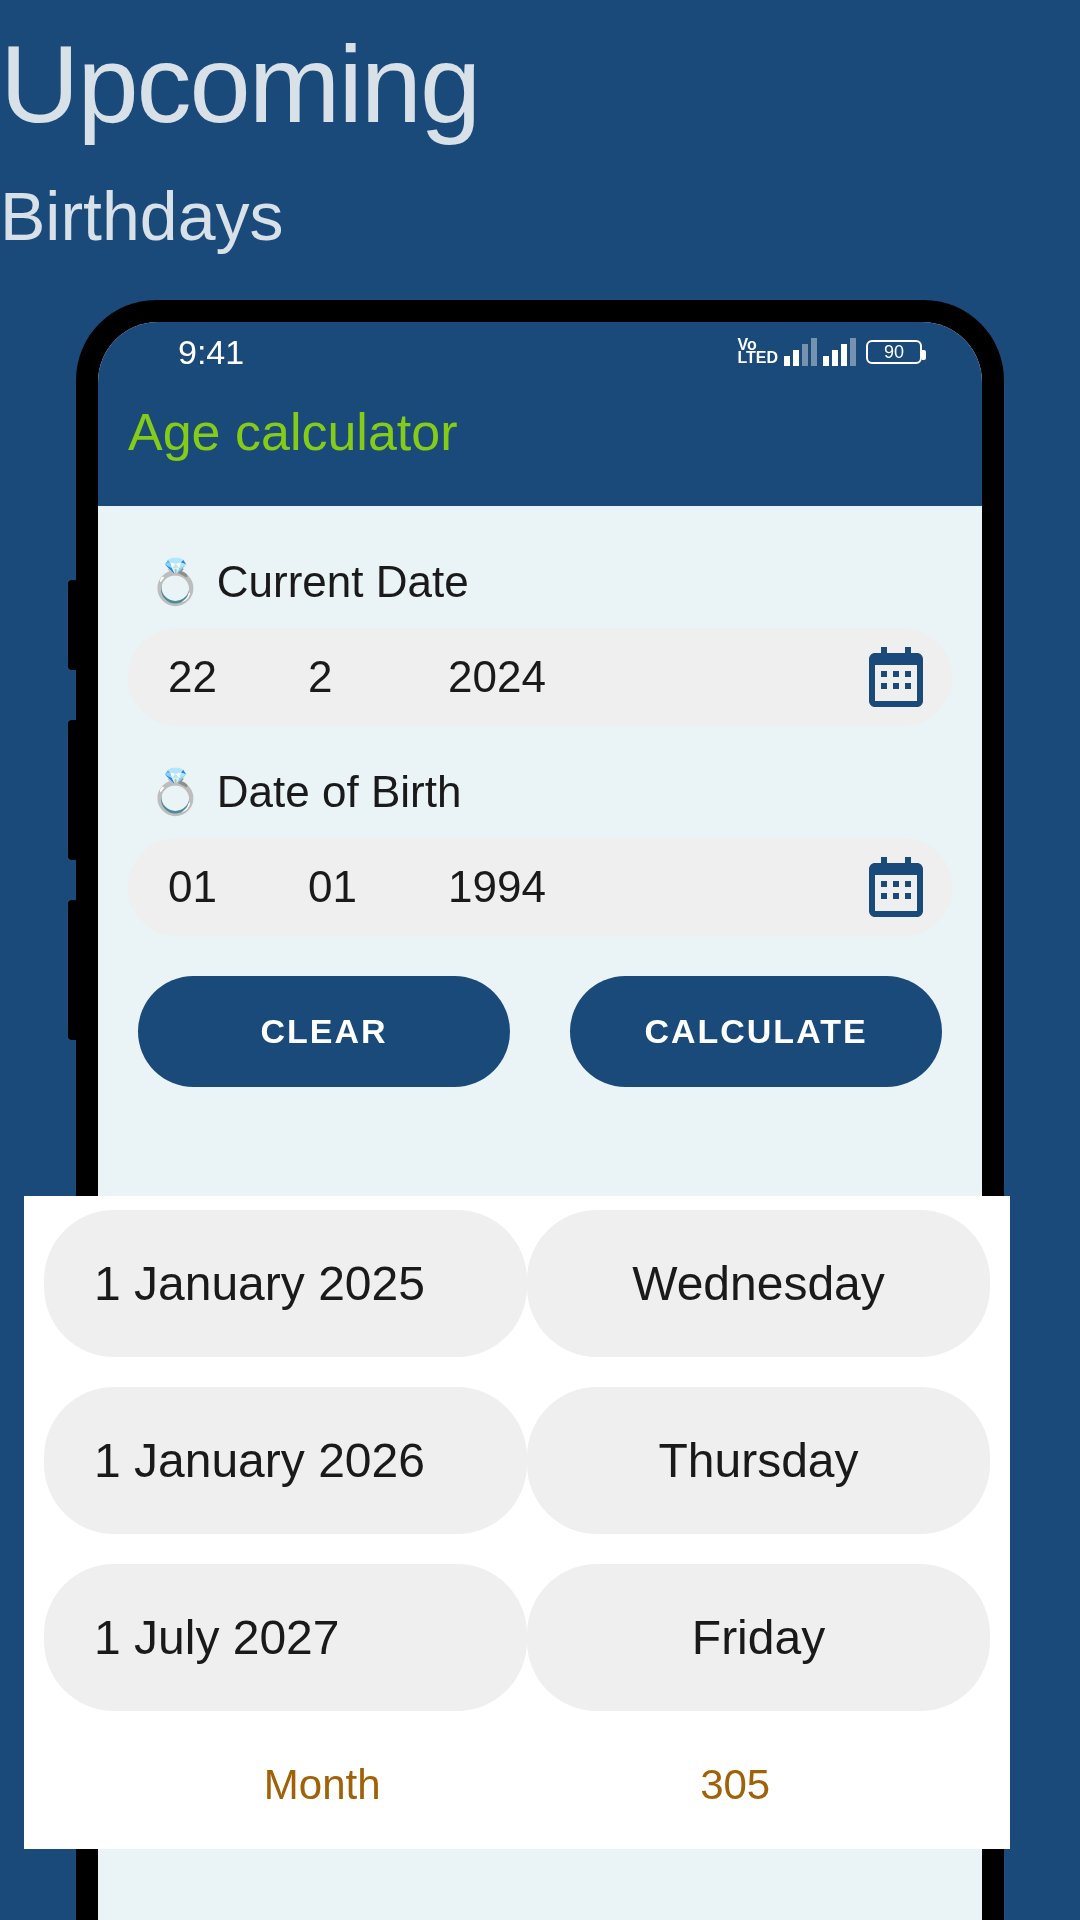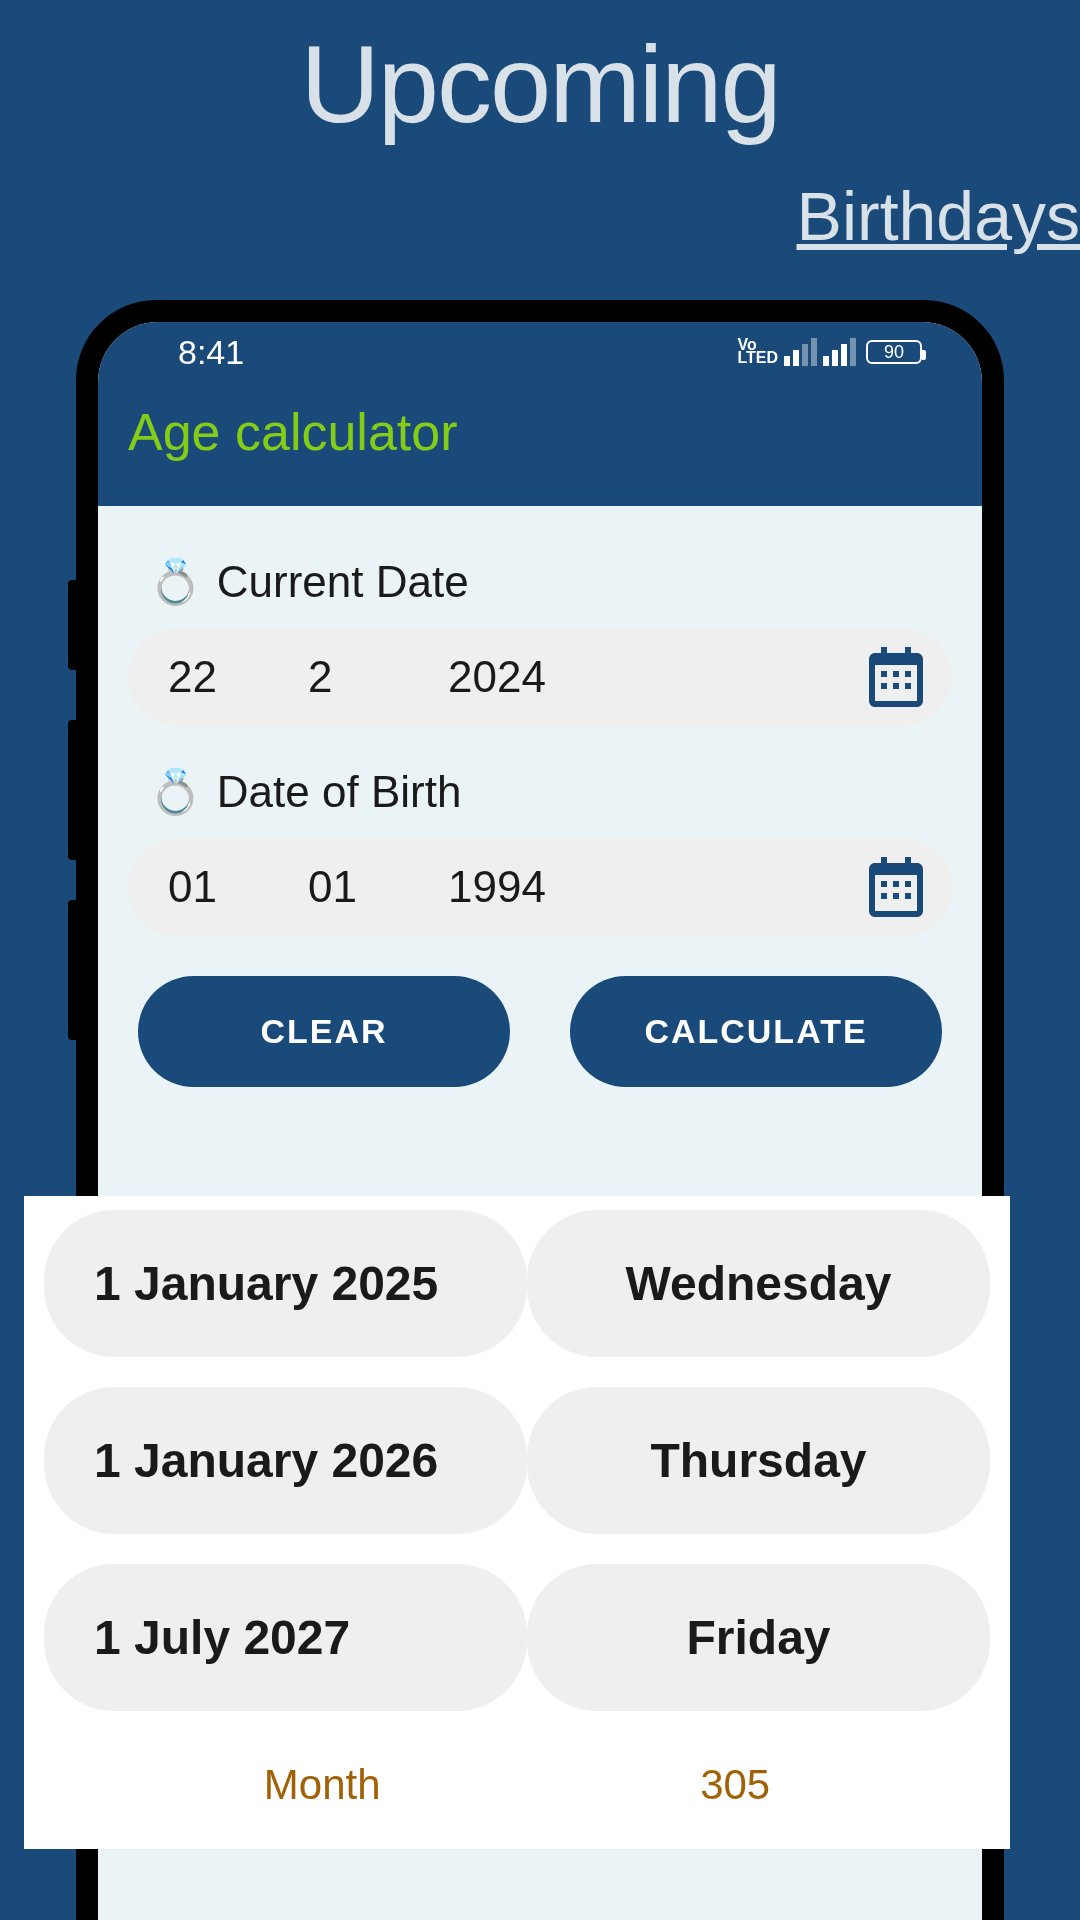--- a/index.html
+++ b/index.html
@@ -5,34 +5,33 @@
 * { margin: 0; padding: 0; box-sizing: border-box; }
 body {
   width: 1080px;
   height: 1920px;
   background: #1a4a7a;
   font-family: -apple-system, BlinkMacSystemFont, 'Segoe UI', Helvetica, Arial, sans-serif;
   overflow: hidden;
   position: relative;
 }
 .promo-title {
-  text-align: center;
+  text-align: left;
   color: #d8e0e8;
   font-size: 110px;
   font-weight: 500;
   padding-top: 20px;
   letter-spacing: -2px;
 }
 .promo-subtitle {
-  text-align: right;
+  text-align: left;
   color: #d8e0e8;
   font-size: 68px;
   font-weight: 400;
   margin-top: 30px;
-  text-decoration: underline;
 }
 .phone-frame {
   position: absolute;
   left: 76px;
   top: 300px;
   width: 928px;
   height: 1700px;
   background: #000;
   border-radius: 80px;
   padding: 22px;
@@ -118,21 +117,21 @@
 }
 .overlay-panel {
   position: absolute;
   left: 24px; right: 0;
   top: 1196px;
   width: 986px;
   background: #fff;
   padding: 14px 20px 40px;
 }
 .birthday-row {
-  display: flex; margin-bottom: 30px; font-weight: bold;
+  display: flex; margin-bottom: 30px;
 }
 .pill {
   flex: 1;
   background: #efefef;
   border-radius: 70px;
   padding: 46px 30px;
   font-size: 48px;
   color: #1a1a1a;
 }
 .pill-date { text-align: left; padding-left: 50px; }
@@ -148,21 +147,21 @@
 <div class="promo-title">Upcoming</div>
 <div class="promo-subtitle">Birthdays</div>
 
 <div class="phone-frame">
   <div class="phone-notch-btn btn-left-1"></div>
   <div class="phone-notch-btn btn-left-2"></div>
   <div class="phone-notch-btn btn-left-3"></div>
   <div class="phone-screen">
 
     <div class="status-bar">
-      <div class="status-time">8:41</div>
+      <div class="status-time">9:41</div>
       <div class="status-icons">
         <div class="volte">Vo<br>LTED</div>
         <div class="signal-bars">
           <div class="bar b1 active"></div>
             <div class="bar b2 active"></div>
             <div class="bar b3"></div>
             <div class="bar b4"></div>
         </div>
         <div class="signal-bars">
           <div class="bar b1 active"></div>

